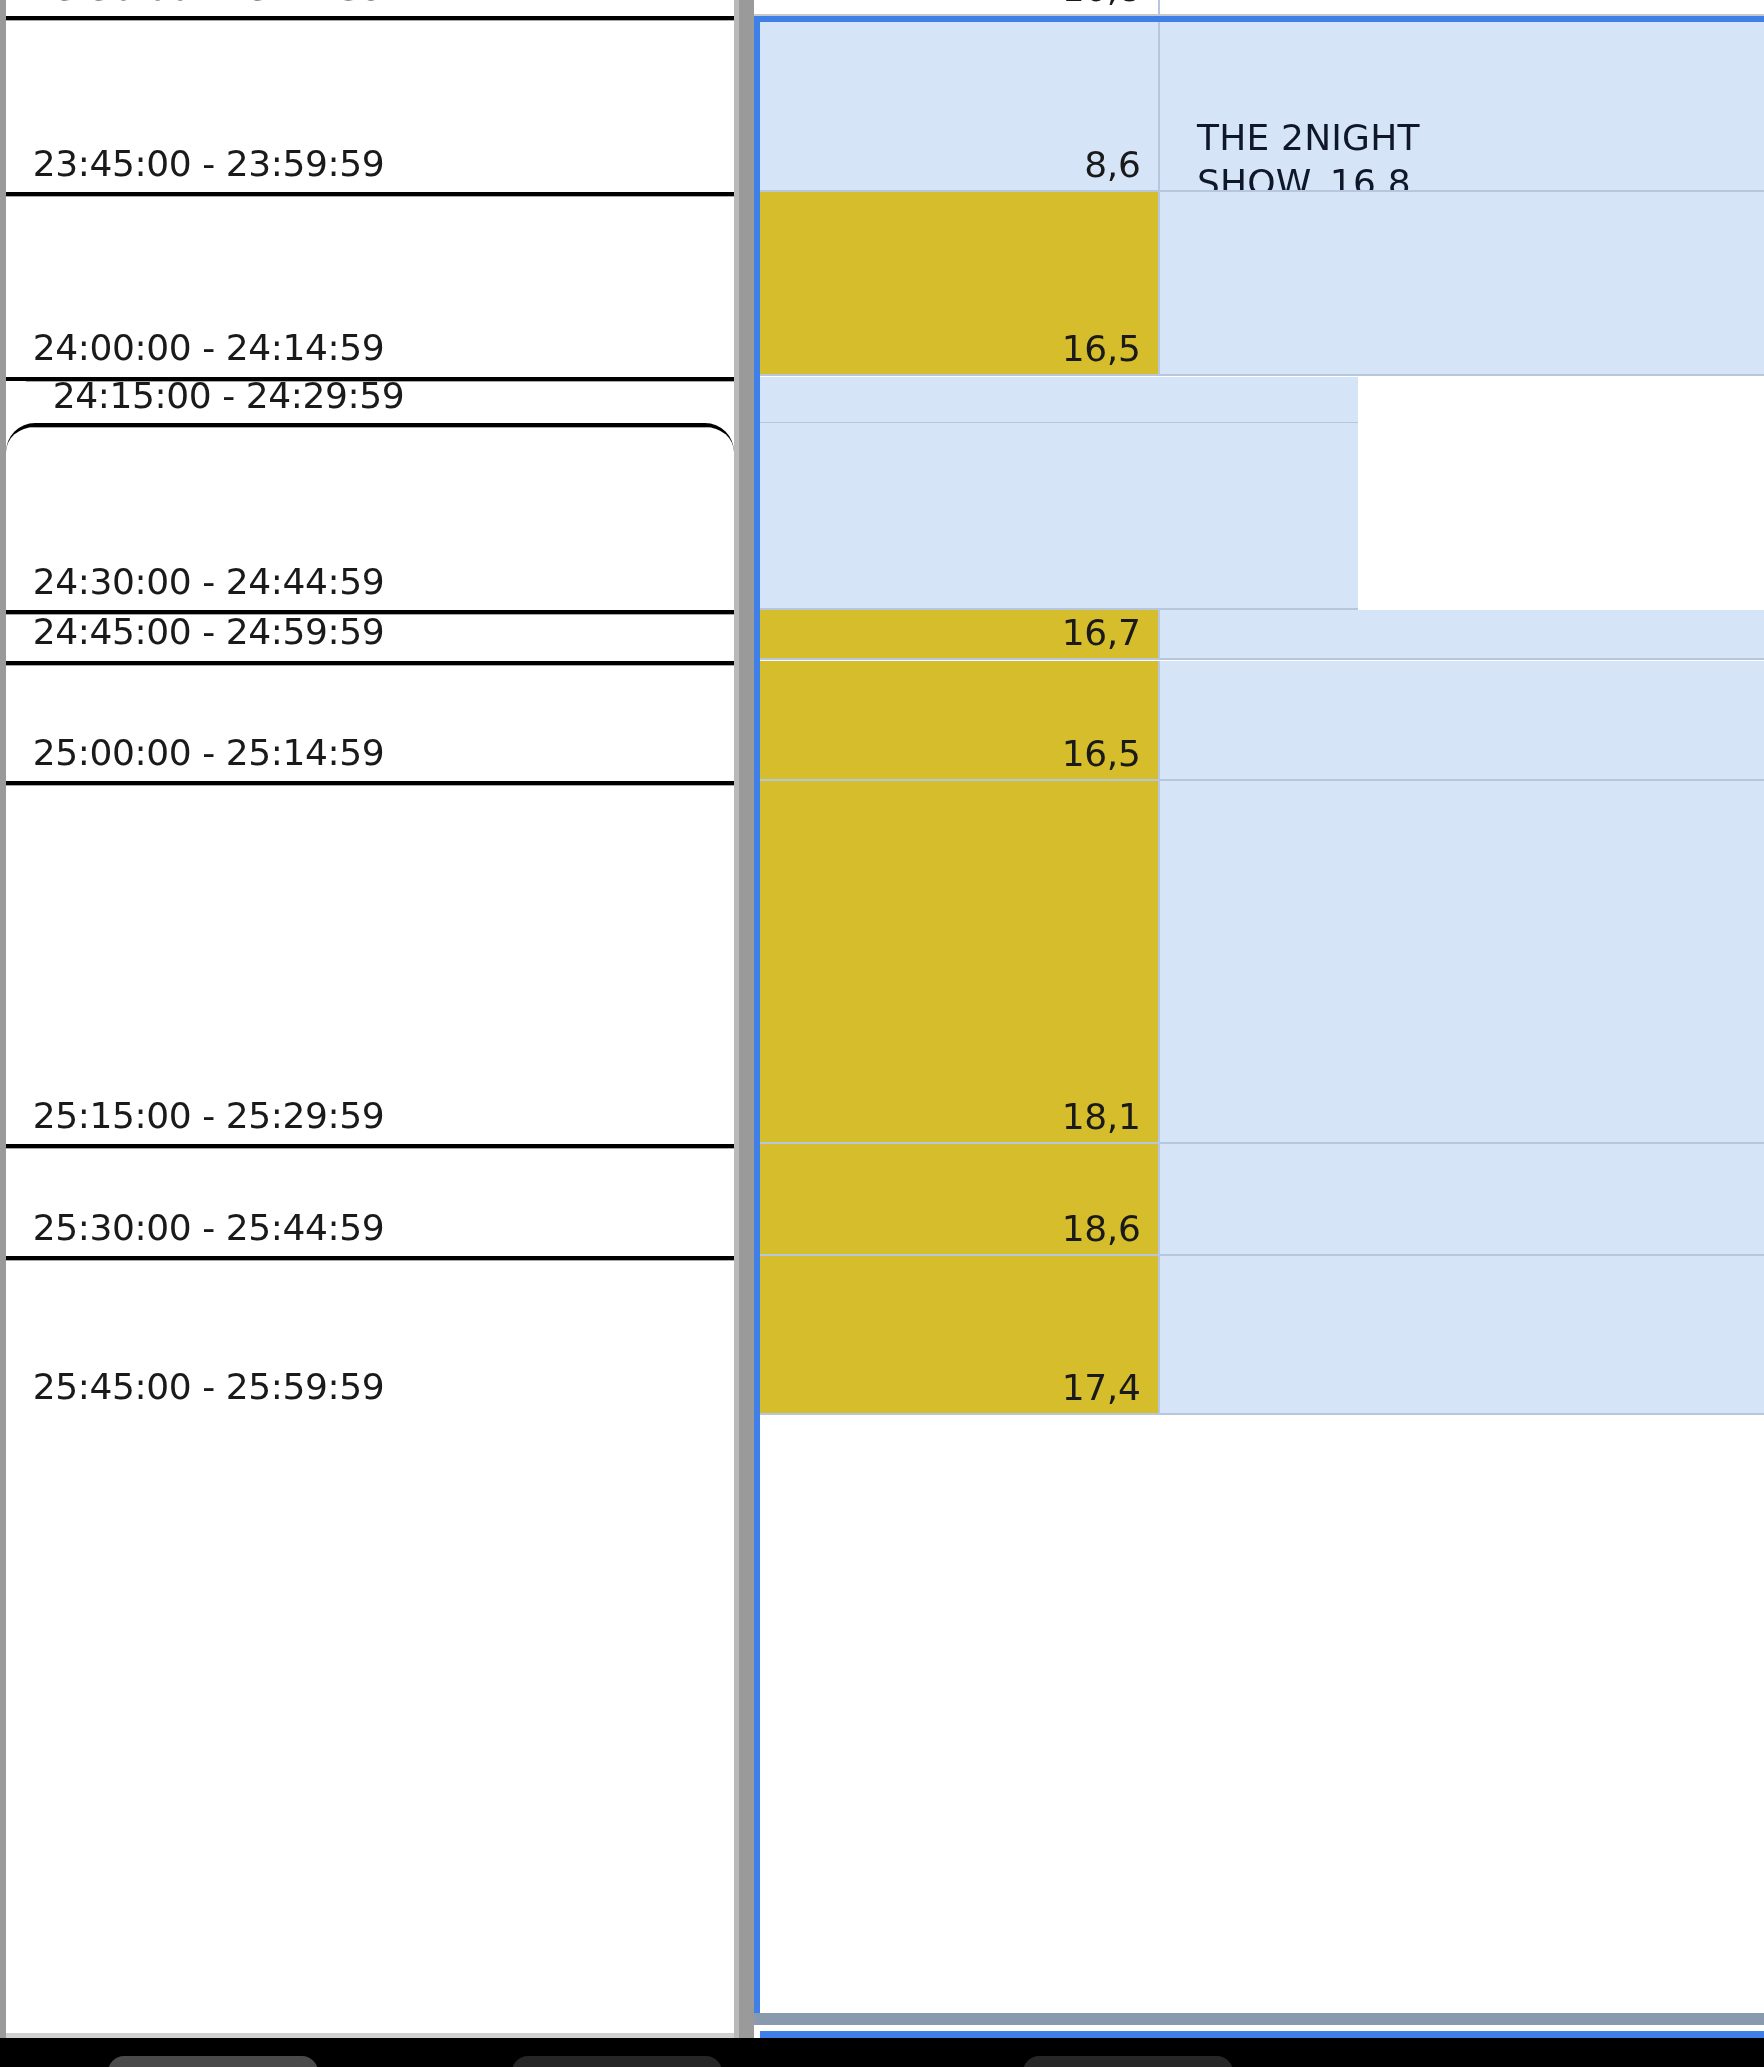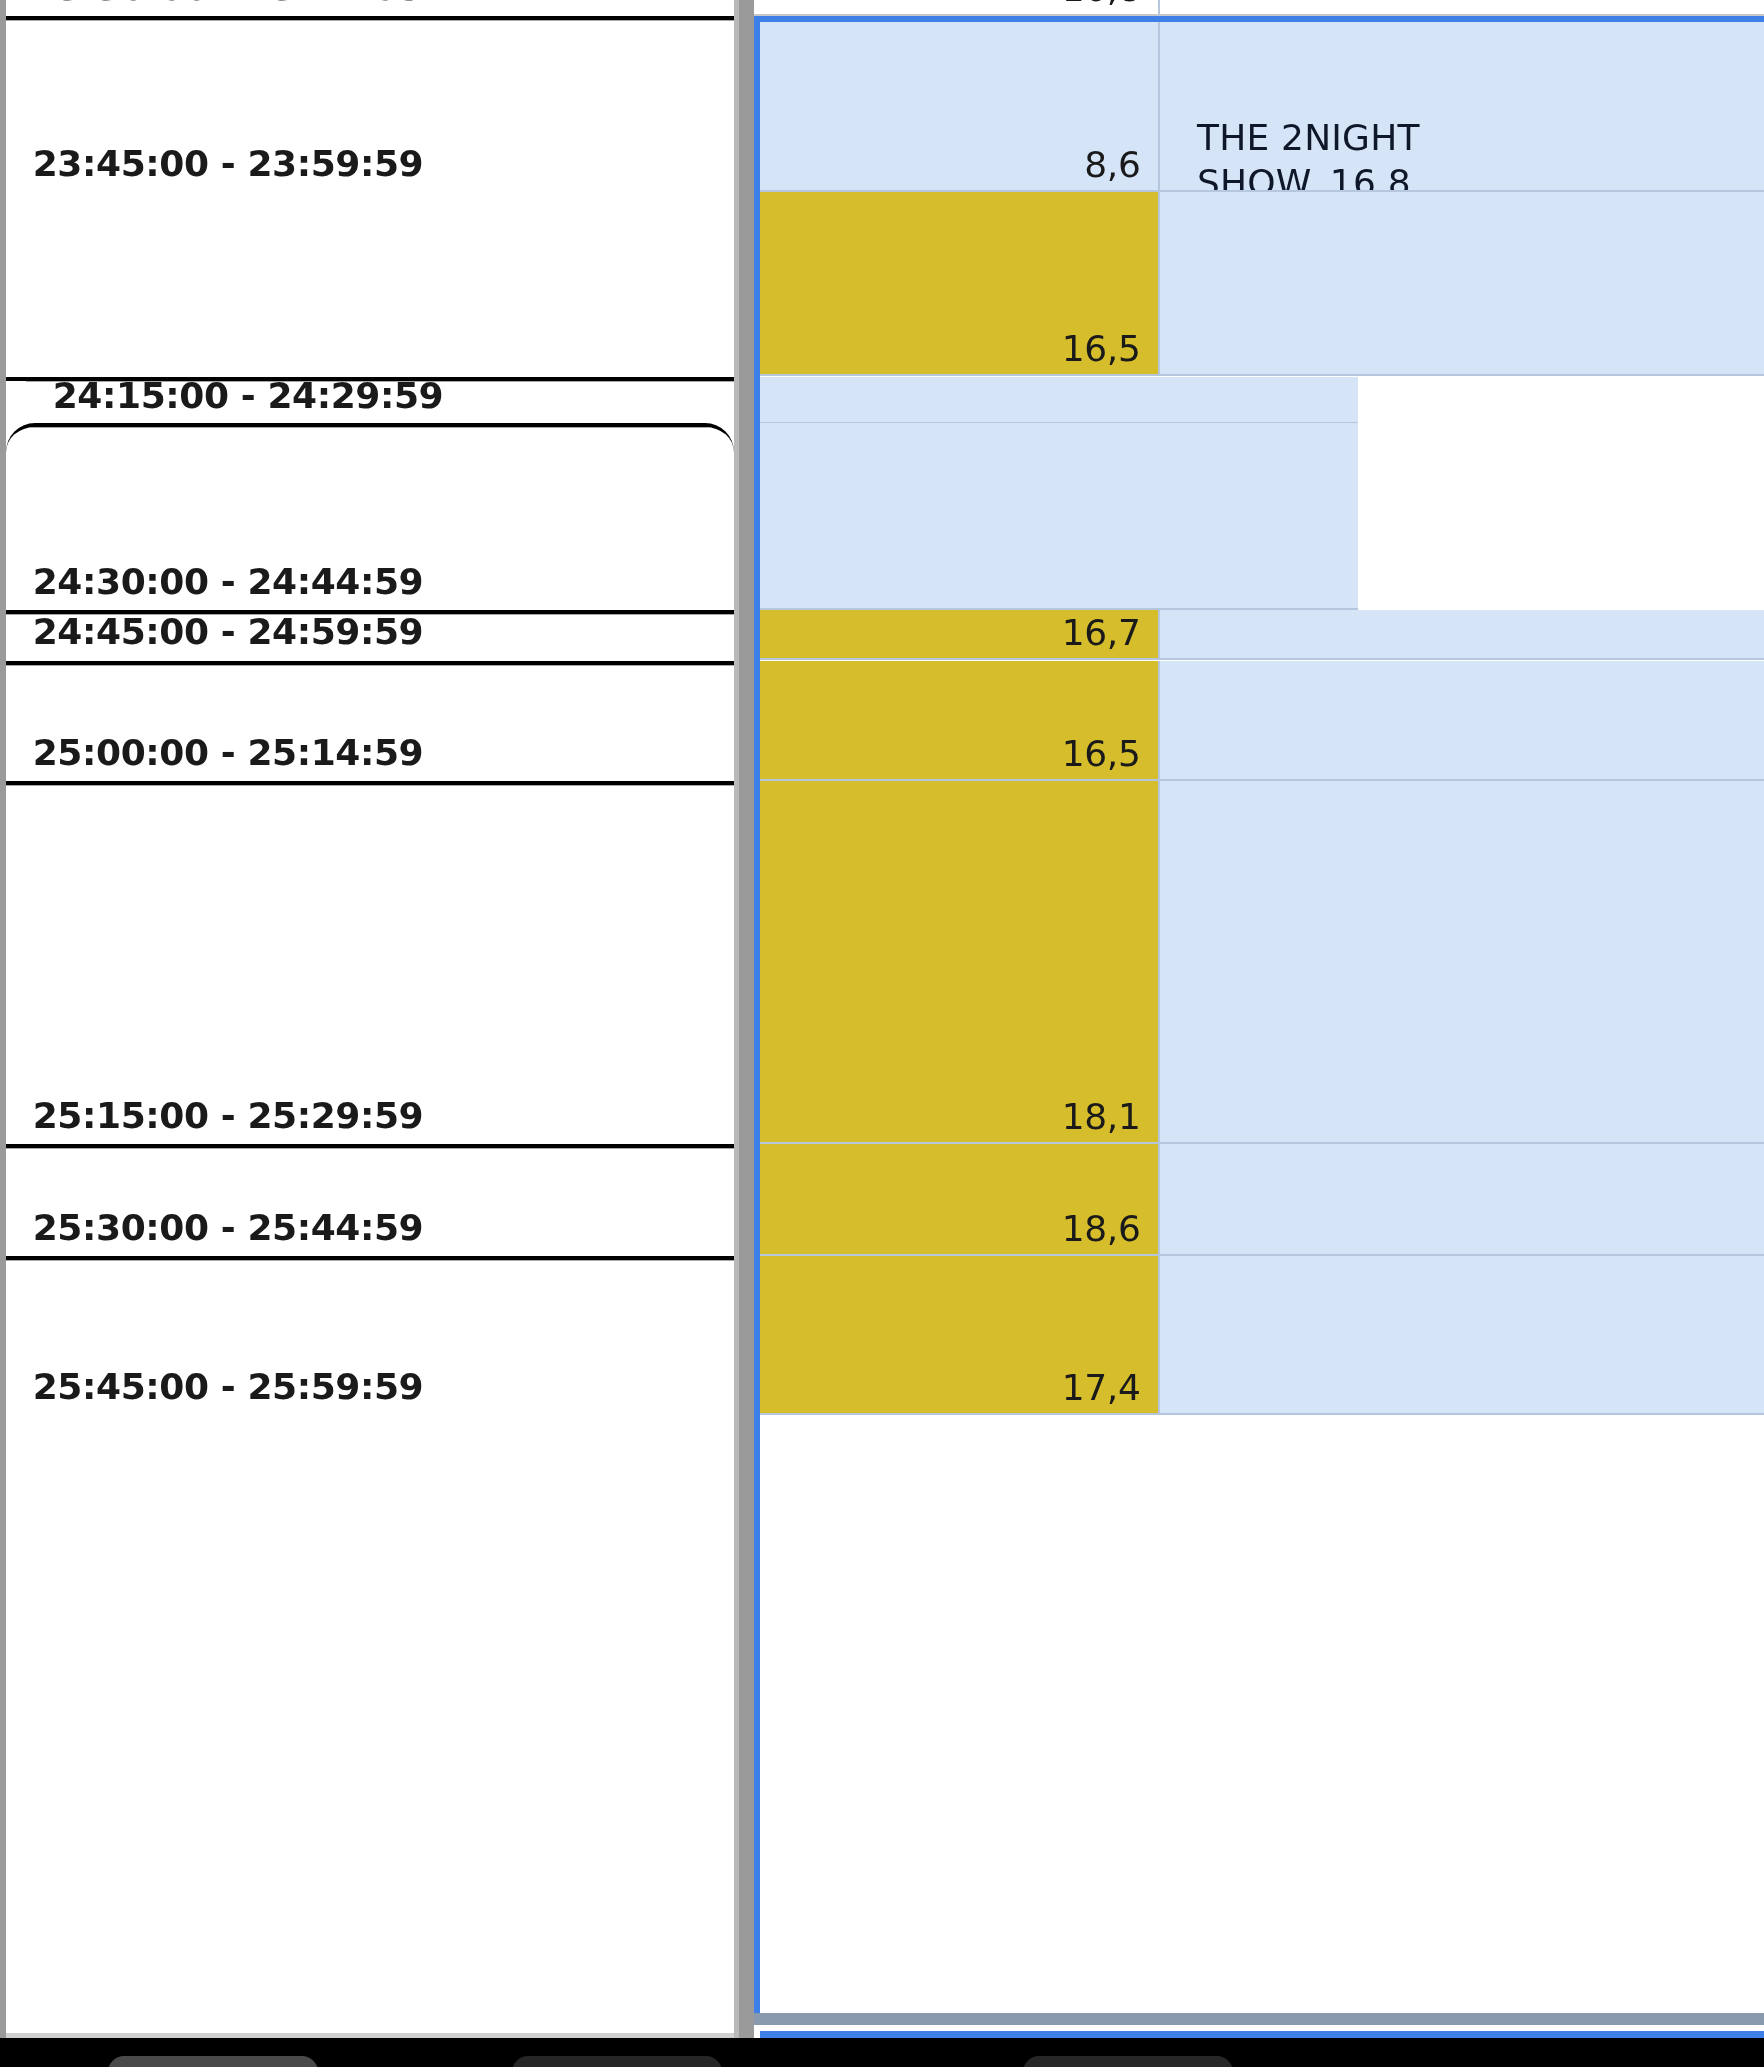--- a/index.html
+++ b/index.html
@@ -34,21 +34,20 @@
 
   
   .timecol {
     position: absolute;
     left: 0;
     top: 0;
     width: 734px;
     height: 2038px;
     background: #ffffff;
     box-sizing: border-box;
-    font-weight: bold;
   }
   .timecol-leftedge {
     position: absolute;
     left: 0; top: 0;
     width: 6.2px; height: 2038px;
     background: #9a9a9a;
   }
 
   .trow {
     position: absolute;
@@ -238,20 +237,25 @@
           <span class="trow-label">23:30:00 - 23:44:59</span>
         </div>
       </div>
 
       <div class="trow" style="top:16px;height:176px;">
         <div class="trow-inner">
           <span class="trow-label">23:45:00 - 23:59:59</span>
         </div>
       </div>
 
+      <div class="trow" style="top:192px;height:184px;">
+        <div class="trow-inner">
+          <span class="trow-label">24:00:00 - 24:14:59</span>
+        </div>
+      </div>
 
       <div class="trow" style="top:377px;height:47px;padding-left:20px;">
         <div class="trow-inner">
           <span class="trow-label">24:15:00 - 24:29:59</span>
         </div>
       </div>
 
       <div class="trow" style="top:423px;height:187px;border-radius:29px;">
         <div class="trow-inner">
           <span class="trow-label">24:30:00 - 24:44:59</span>

